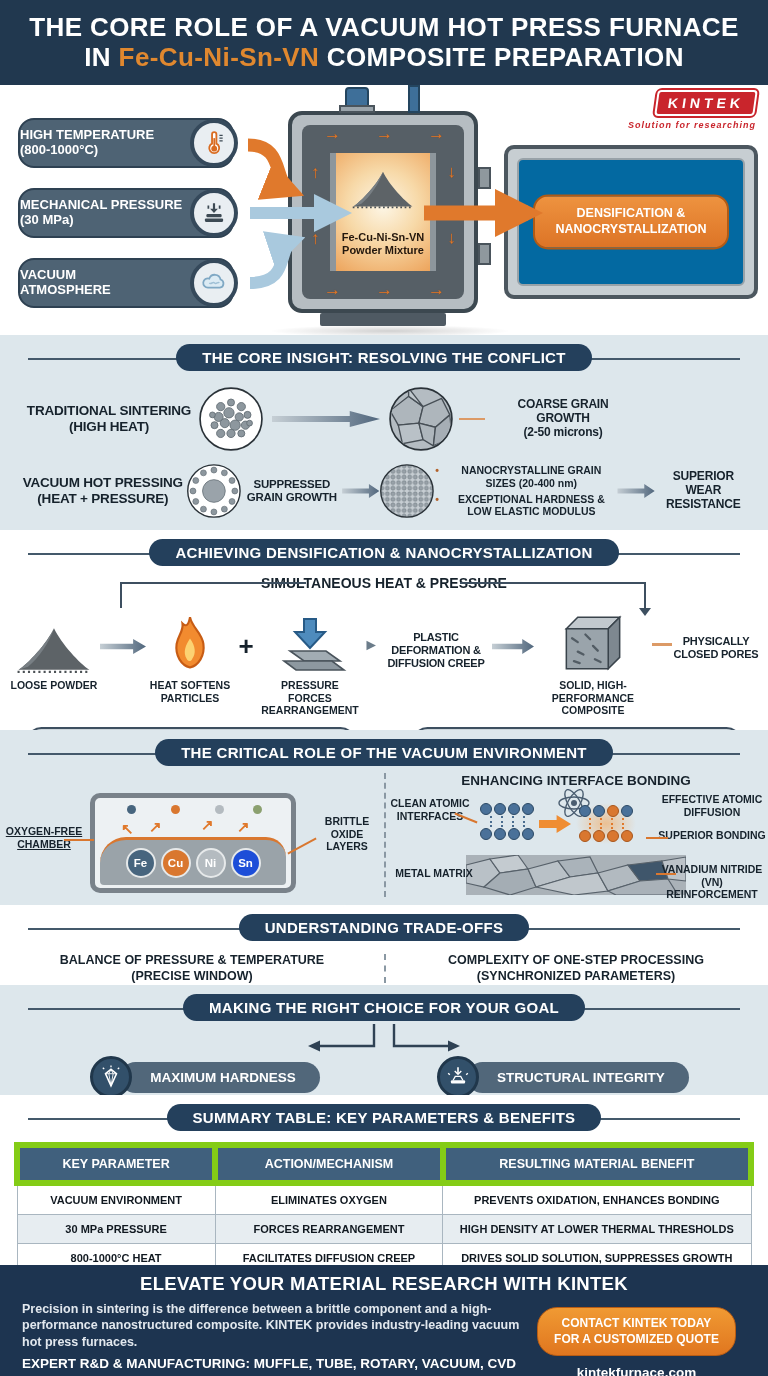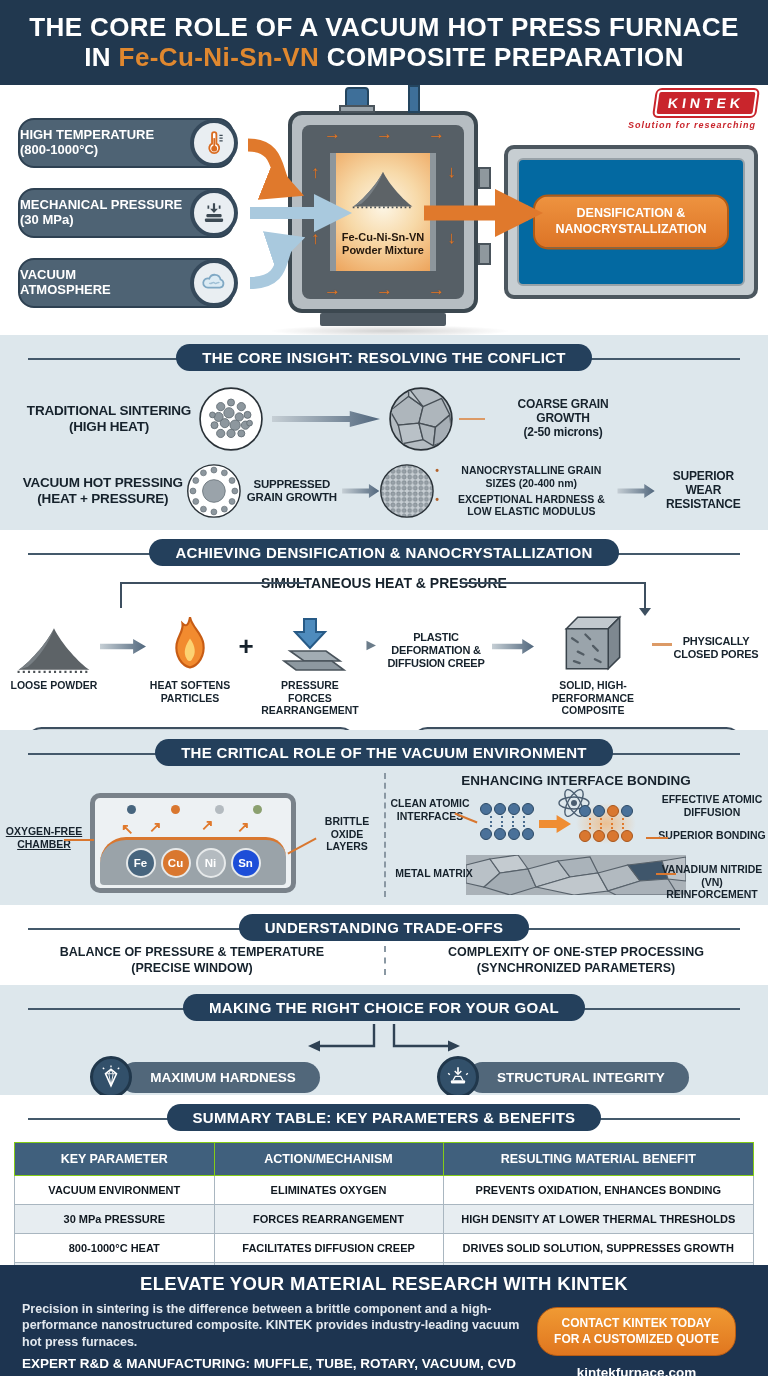--- a/index.html
+++ b/index.html
@@ -106,37 +106,37 @@
   .bc { width:12px; height:12px; border-radius:50%; background:#4a7199; border:1px solid #2c4a66; }
   .bc.hot { background:#d9772f; border-color:#a8561c; }
   .dots { display:flex; gap:9px; height:11px; margin:1px 0; }
   .dots i { border-left:2px dotted #4a6d8f; height:11px; }
   .dots.hot i { border-left-color:#e0792c; }
   .bgrp.hot { background:radial-gradient(closest-side, rgba(243,166,88,.6), rgba(243,166,88,0)); padding:2px 3px; border-radius:8px; }
   .fatarrow { width:32px; height:18px; background:#ef8d33; margin:12px 5px 0;
               clip-path:polygon(0 28%,55% 28%,55% 0,100% 50%,55% 100%,55% 72%,0 72%); }
 
   
-  .to-row { position:relative; display:flex; }
+  .to-row { position:relative; display:flex; margin-top:8px; }
   .to-cell { width:50%; font-weight:bold; font-size:12.5px; text-align:center; line-height:1.3; padding:0 30px; }
   .to-div { position:absolute; left:50%; top:2px; bottom:2px; border-left:2px dashed #8a98a3; }
 
   
   .opts { display:flex; justify-content:space-around; margin-top:32px; padding:0 26px; }
   .opt { display:flex; flex-direction:column; align-items:center; width:47%; }
   .opt-head { display:flex; align-items:center; }
   .opt-ico { width:42px; height:42px; border-radius:50%; background:#32506a; border:3px solid #20374b;
              display:flex; align-items:center; justify-content:center; z-index:2; }
   .opt-pill { background:#51677a; color:#fff; font-weight:bold; font-size:13.5px; padding:8px 24px 8px 30px;
               border-radius:18px; margin-left:-12px; }
   .choice-svg { position:absolute; left:0; top:39px; }
 
   
   .tbl { width:740px; margin:8px 14px 0; border-collapse:collapse; }
-  .tbl th { background:#40607d; color:#fff; font-size:12.5px; font-weight:bold; padding:9px 4px; border:1px solid #84cc16; }
+  .tbl th { background:#40607d; color:#fff; font-size:12.5px; font-weight:bold; padding:9px 4px; border:6px solid #84cc16; }
   .tbl td { font-size:11px; font-weight:bold; text-align:center; padding:8px 4px; border:1px solid #a9b6c0; color:#101820; }
   .tbl tr:nth-child(even) td { background:#e7edf1; }
 
   
   .ftr { height:111px; background:#1d3450; color:#fff; padding:8px 22px 0; }
   .ftr h2 { text-align:center; font-size:18.5px; letter-spacing:0.3px; margin-bottom:6px; }
   .ftr-row { display:flex; }
   .ftr-left { width:505px; }
   .ftr-left p { font-size:12.5px; line-height:1.3; color:#e2e8ee;font-weight:bold; }
   .ftr-bold { font-size:13.5px; font-weight:bold; line-height:1.3; margin-top:5px; }

